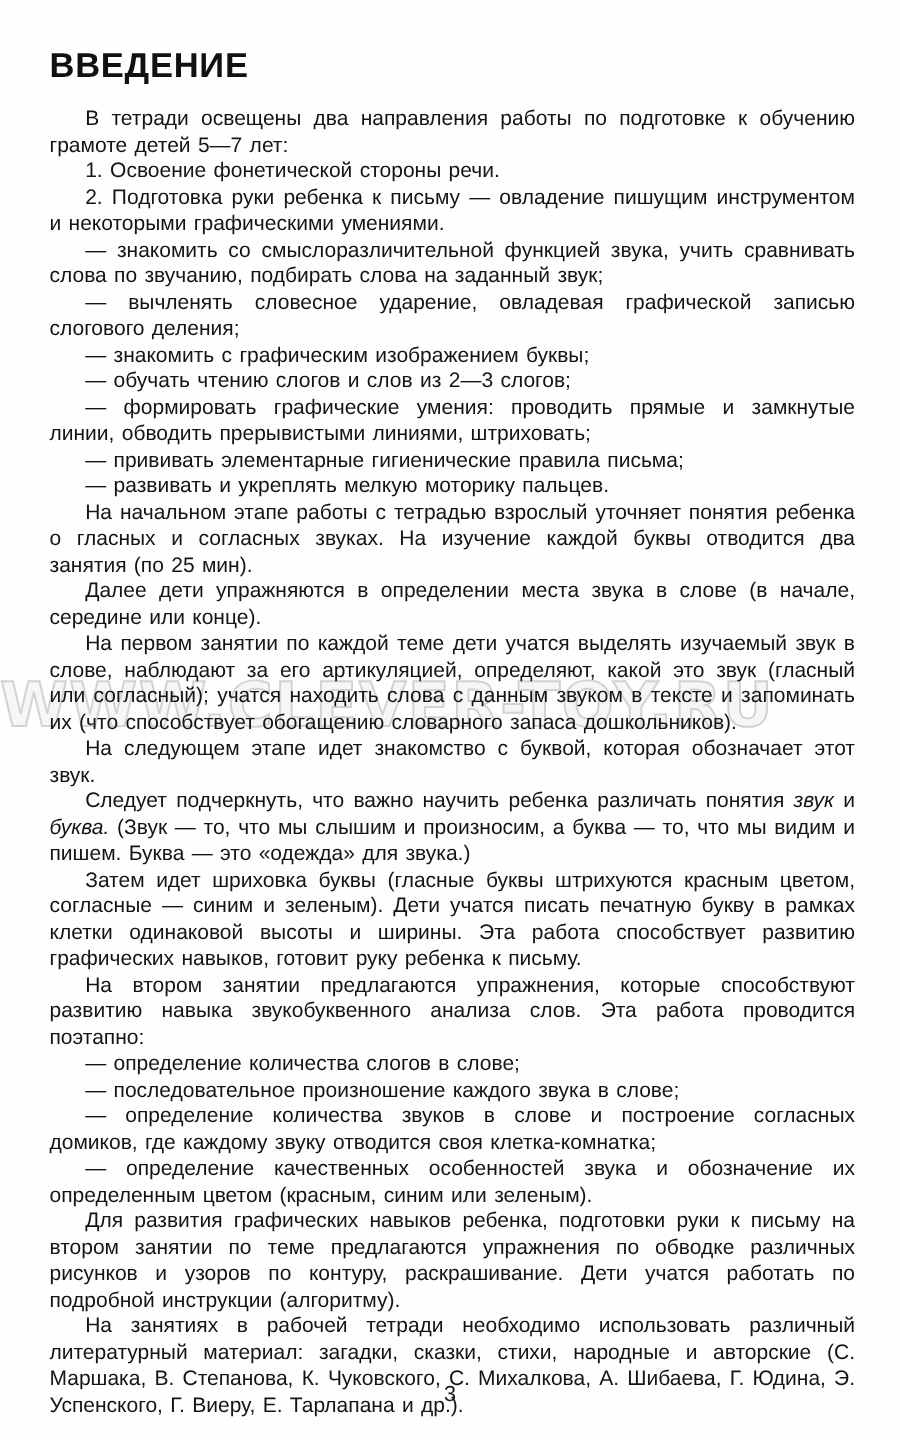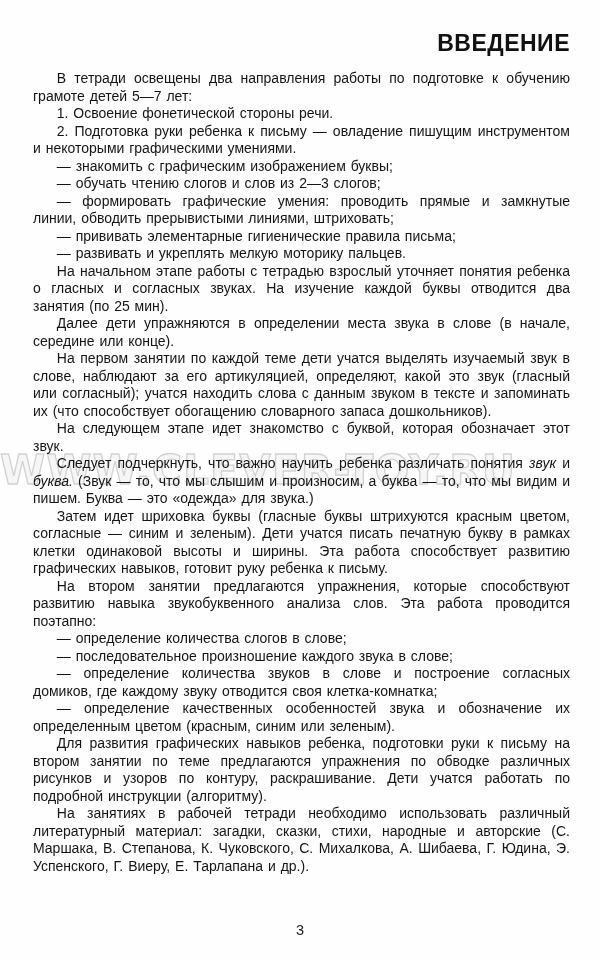--- a/index.html
+++ b/index.html
@@ -32,21 +32,21 @@
     -webkit-text-stroke: 1.3px #d2d2d2;
     z-index: 0;
     user-select: none;
   }
   .content {
     position: relative;
     z-index: 1;
     padding: 30px 30px 0 33px;
   }
   .title {
-    text-align: right;
+    text-align: left;
     font-weight: bold;
     font-size: 23px;
     letter-spacing: 0.5px;
     margin: 0 0 13px 0;
     color: #111;
   }
   .para {
     margin: 0;
     font-size: 14px;
     line-height: 17.5px;
@@ -70,20 +70,22 @@
 <body>
 
 <div class="page">
   <div class="watermark">WWW.CLEVER-TOY.RU</div>
   <div class="content">
     <h1 class="title">ВВЕДЕНИЕ</h1>
     <div>
         <p class="para"><span>В тетради освещены два направления работы по подготовке к обучению грамоте детей 5—7 лет:</span></p>
         <p class="para"><span>1. Освоение фонетической стороны речи.</span></p>
         <p class="para"><span>2. Подготовка руки ребенка к письму — овладение пишущим инструментом и некоторыми графическими умениями.</span></p>
+        <p class="para"><span>— знакомить со смыслоразличительной функцией звука, учить сравнивать слова по звучанию, подбирать слова на заданный звук;</span></p>
+        <p class="para"><span>— вычленять словесное ударение, овладевая графической записью слогового деления;</span></p>
         <p class="para"><span>— знакомить с графическим изображением буквы;</span></p>
         <p class="para"><span>— обучать чтению слогов и слов из 2—3 слогов;</span></p>
         <p class="para"><span>— формировать графические умения: проводить прямые и замкнутые линии, обводить прерывистыми линиями, штриховать;</span></p>
         <p class="para"><span>— прививать элементарные гигиенические правила письма;</span></p>
         <p class="para"><span>— развивать и укреплять мелкую моторику пальцев.</span></p>
         <p class="para"><span>На начальном этапе работы с тетрадью взрослый уточняет понятия ребенка о гласных и согласных звуках. На изучение каждой буквы отводится два занятия (по 25 мин).</span></p>
         <p class="para"><span>Далее дети упражняются в определении места звука в слове (в начале, середине или конце).</span></p>
         <p class="para"><span>На первом занятии по каждой теме дети учатся выделять изучаемый звук в слове, наблюдают за его артикуляцией, определяют, какой это звук (гласный или согласный); учатся находить слова с данным звуком в тексте и запоминать их (что способствует обогащению словарного запаса дошкольников).</span></p>
         <p class="para"><span>На следующем этапе идет знакомство с буквой, которая обозначает этот звук.</span></p>
         <p class="para"><span>Следует подчеркнуть, что важно научить ребенка различать понятия </span><span class="it">звук</span><span> и </span><span class="it">буква.</span><span> (Звук — то, что мы слышим и произносим, а буква — то, что мы видим и пишем. Буква — это «одежда» для звука.)</span></p>

